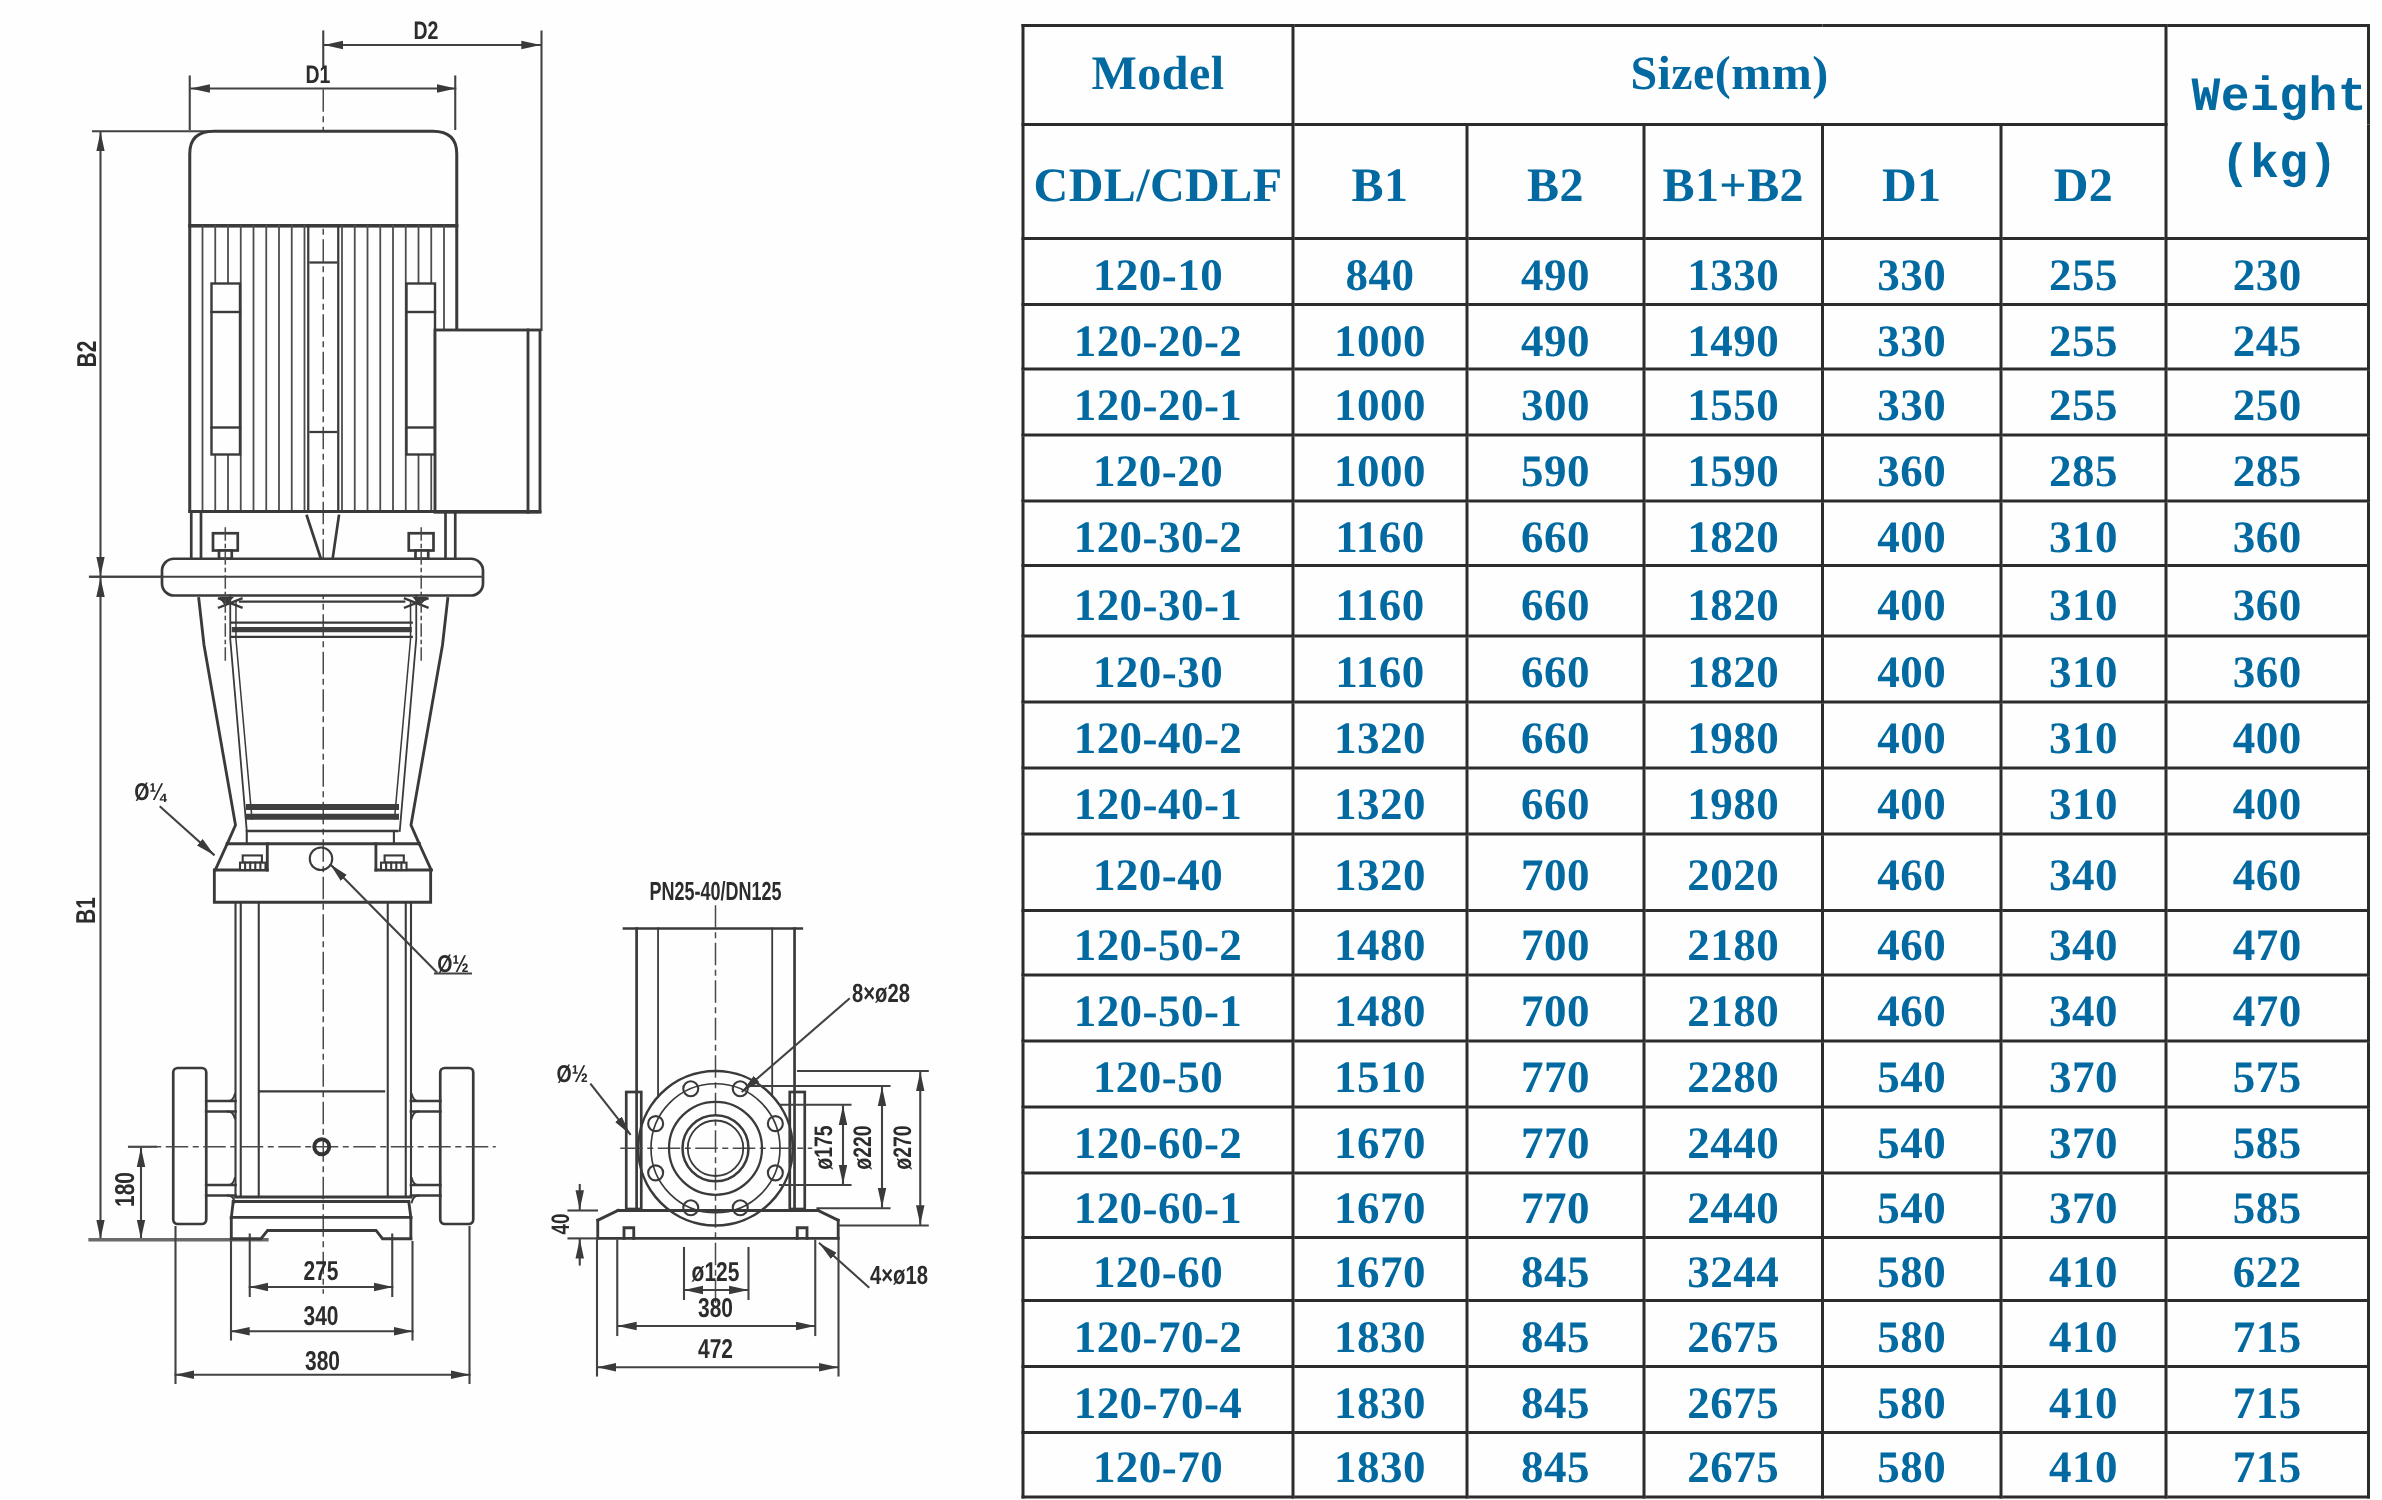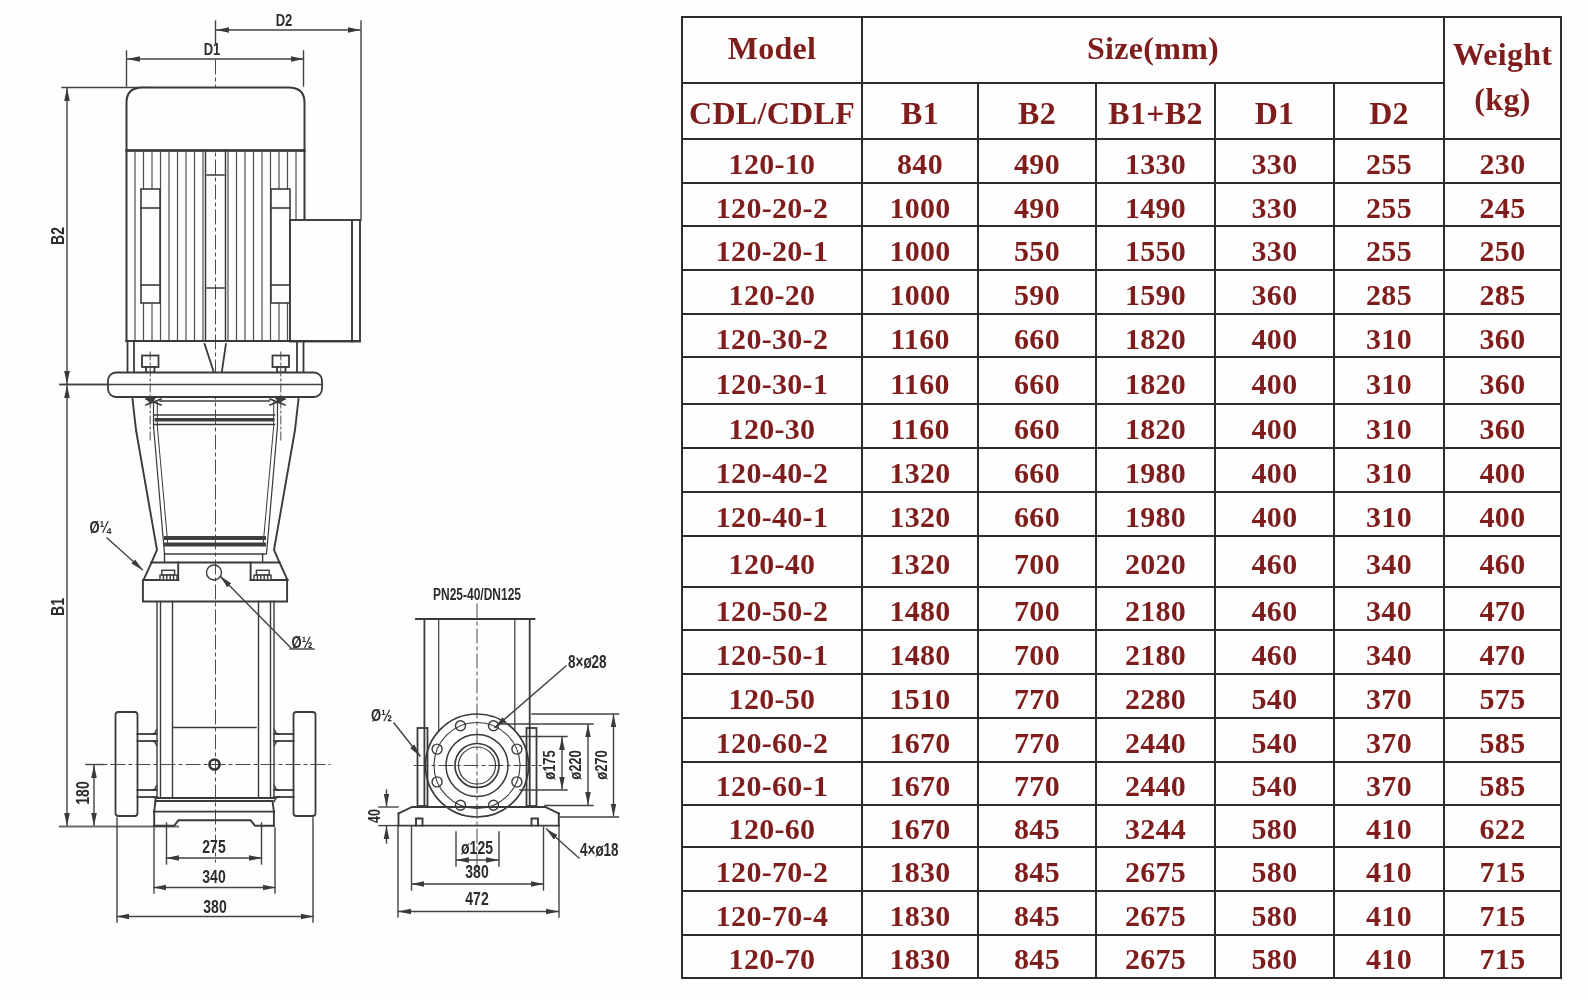--- a/index.html
+++ b/index.html
@@ -1,23 +1,23 @@
 <!DOCTYPE html>
 <html><head>
 <meta charset="utf-8">
 <style>
 html,body{margin:0;padding:0;background:#fff;}
 #page{position:relative;width:1588px;height:1000px;background:#fefefe;overflow:hidden;}
 #tbl{position:absolute;left:681px;top:16px;border-collapse:collapse;table-layout:fixed;
- font-family:"Liberation Serif",serif;font-weight:bold;color:#7f1d1d;}
+ font-family:"Liberation Serif",serif;font-weight:bold;color:#0369a1;}
 #tbl td{border:2px solid #2c2c2c;text-align:center;vertical-align:middle;padding:6px 0 0 0;
  font-size:30px;letter-spacing:0.3px;}
 #tbl td.h{font-size:32px;padding:0 0 4px 0;}
 #tbl td.h2{padding:4px 0 0 0;}
-#tbl td#wt{line-height:45px;padding:0 0 2px 0;}
+#tbl td#wt{line-height:45px;padding:0 0 2px 16px;font-family:Liberation Mono, monospace;}
 svg{position:absolute;left:0;top:0;}
 </style>
 </head>
 <body>
 <div id="page">
 <svg width="680" height="1000" viewBox="0 0 680 1000" fill="none" stroke-linecap="square">
 <defs>
 <marker id="ar" viewBox="0 0 12 6" refX="11.5" refY="3" markerWidth="13" markerHeight="6.5" orient="auto-start-reverse" markerUnits="userSpaceOnUse">
  <path d="M0,0.4 L12,3 L0,5.6 z" fill="#3a3a3a" stroke="none"></path>
 </marker>
@@ -337,21 +337,21 @@
 <col style="width:119px">
         <col style="width:110px">
         <col style="width:117px">
 </colgroup>
 <tbody>
         <tr style="height:66px">
           <td class="h">Model</td>
           <td class="h" colspan="5">Size(mm)</td>
           <td class="h" id="wt" rowspan="2">Weight<br>(kg)</td>
         </tr>
-<tr style="height:56px">
+<tr style="height:76px">
           <td class="h h2">CDL/CDLF</td>
           <td class="h h2">B1</td>
           <td class="h h2">B2</td>
           <td class="h h2">B1+B2</td>
           <td class="h h2">D1</td>
           <td class="h h2">D2</td>
         </tr>
 <tr style="height:43.7px">
           <td>120-10</td>
           <td>840</td>
@@ -366,21 +366,21 @@
           <td>1000</td>
           <td>490</td>
           <td>1490</td>
           <td>330</td>
           <td>255</td>
           <td>245</td>
         </tr>
 <tr style="height:43.7px">
           <td>120-20-1</td>
           <td>1000</td>
-          <td>550</td>
+          <td>300</td>
           <td>1550</td>
           <td>330</td>
           <td>255</td>
           <td>250</td>
         </tr>
 <tr style="height:43.7px">
           <td>120-20</td>
           <td>1000</td>
           <td>590</td>
           <td>1590</td>

